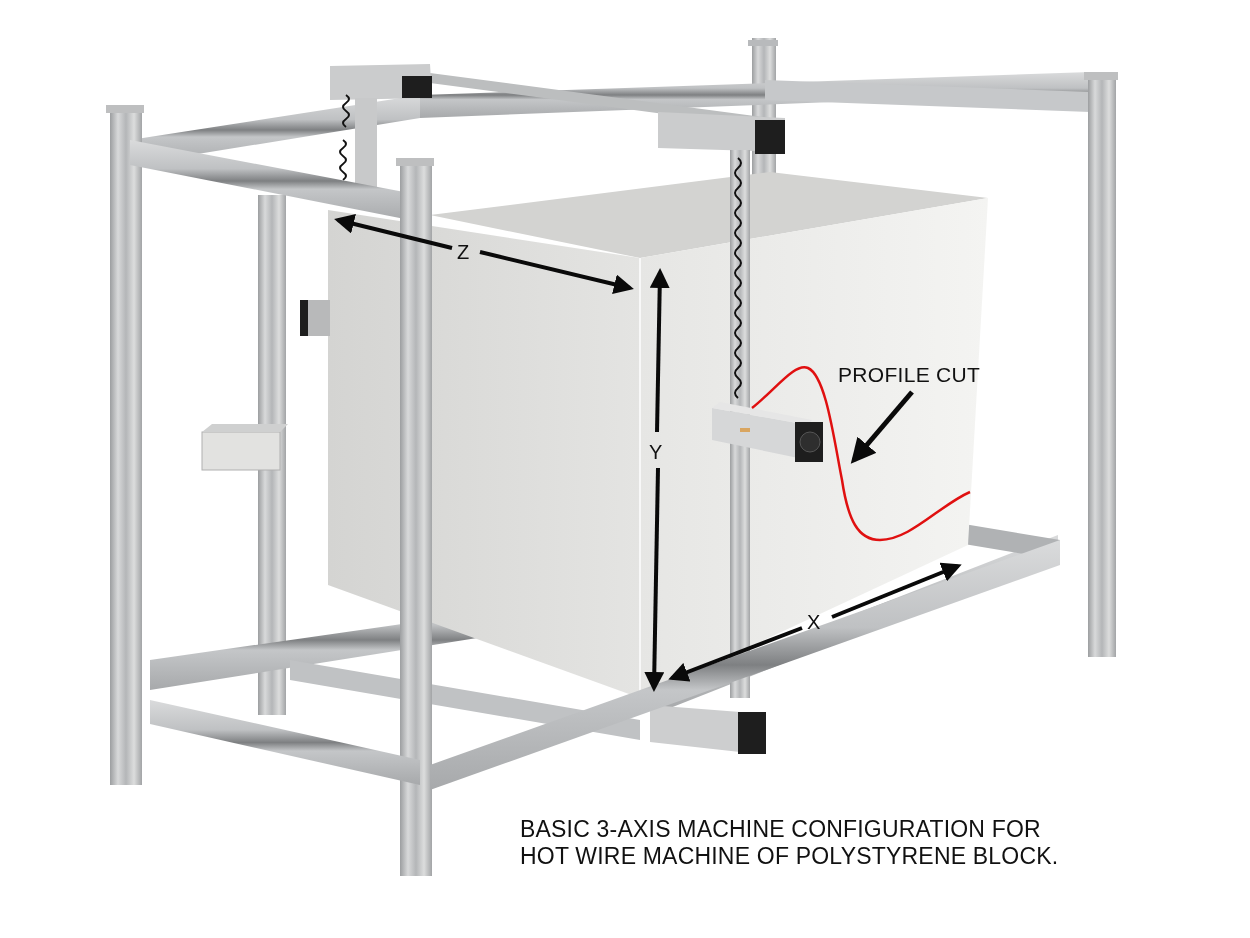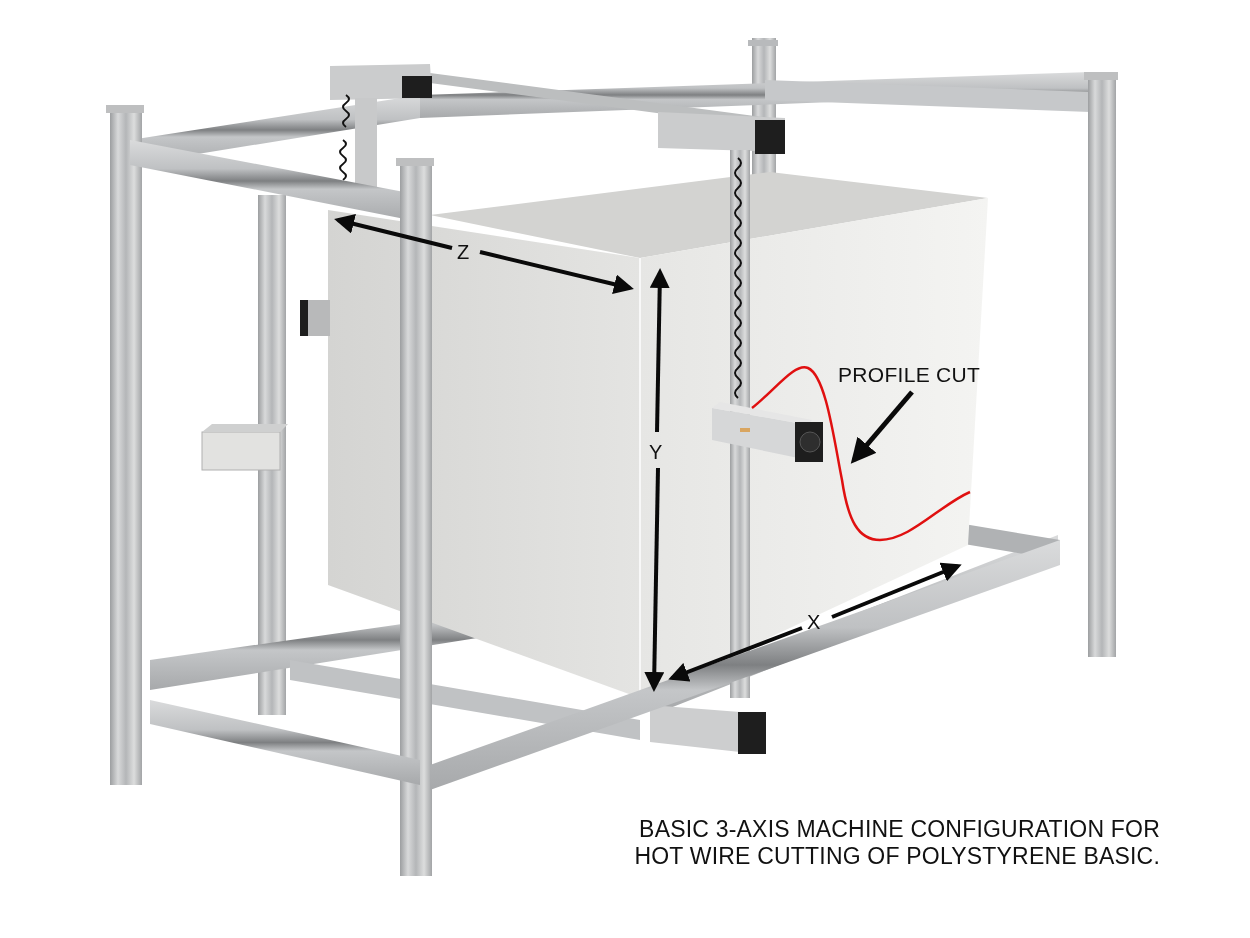--- a/index.html
+++ b/index.html
@@ -2,21 +2,21 @@
 <html><head>
 <meta charset="utf-8">
 <style>
   html, body { margin: 0; padding: 0; background: #ffffff; }
   body { width: 1250px; height: 938px; overflow: hidden; position: relative; font-family: "Liberation Sans", sans-serif; }
   #stage { position: absolute; left: 0; top: 0; width: 1250px; height: 938px; }
   .axis-label { font-family: "Liberation Sans", sans-serif; font-size: 20px; fill: #111; }
   .callout { font-family: "Liberation Sans", sans-serif; font-size: 21px; fill: #111; letter-spacing: 0.3px; }
   .caption {
     position: absolute; left: 520px; top: 816px; width: 640px;
-    text-align: right; font-family: "Liberation Sans", sans-serif;
+    text-align: left; font-family: "Liberation Sans", sans-serif;
     font-size: 23px; line-height: 27px; color: #111; letter-spacing: 0.2px;
   }
   .caption div { white-space: nowrap; }
 </style>
 </head>
 <body>
 
 <div id="stage">
 <svg width="1250" height="938" viewBox="0 0 1250 938" xmlns="http://www.w3.org/2000/svg">
   <defs>
@@ -159,15 +159,15 @@
 
     <path d="M752,408 C775,390 795,362 808,368 C826,376 834,440 842,480 C848,520 858,540 880,540 C910,540 940,505 970,492" stroke="#e01010" stroke-width="2.5" fill="none"></path>
 
     <line x1="912" y1="392" x2="854" y2="460" stroke="#0a0a0a" stroke-width="5" marker-end="url(#arrowHead)"></line>
     <text class="callout" x="838" y="382">PROFILE CUT</text>
   </g>
 </svg>
 
 <div class="caption">
   <div>BASIC 3-AXIS MACHINE CONFIGURATION FOR</div>
-  <div>HOT WIRE CUTTING OF POLYSTYRENE BASIC.</div>
+  <div>HOT WIRE MACHINE OF POLYSTYRENE BLOCK.</div>
 </div>
 </div>
 
 </body></html>

